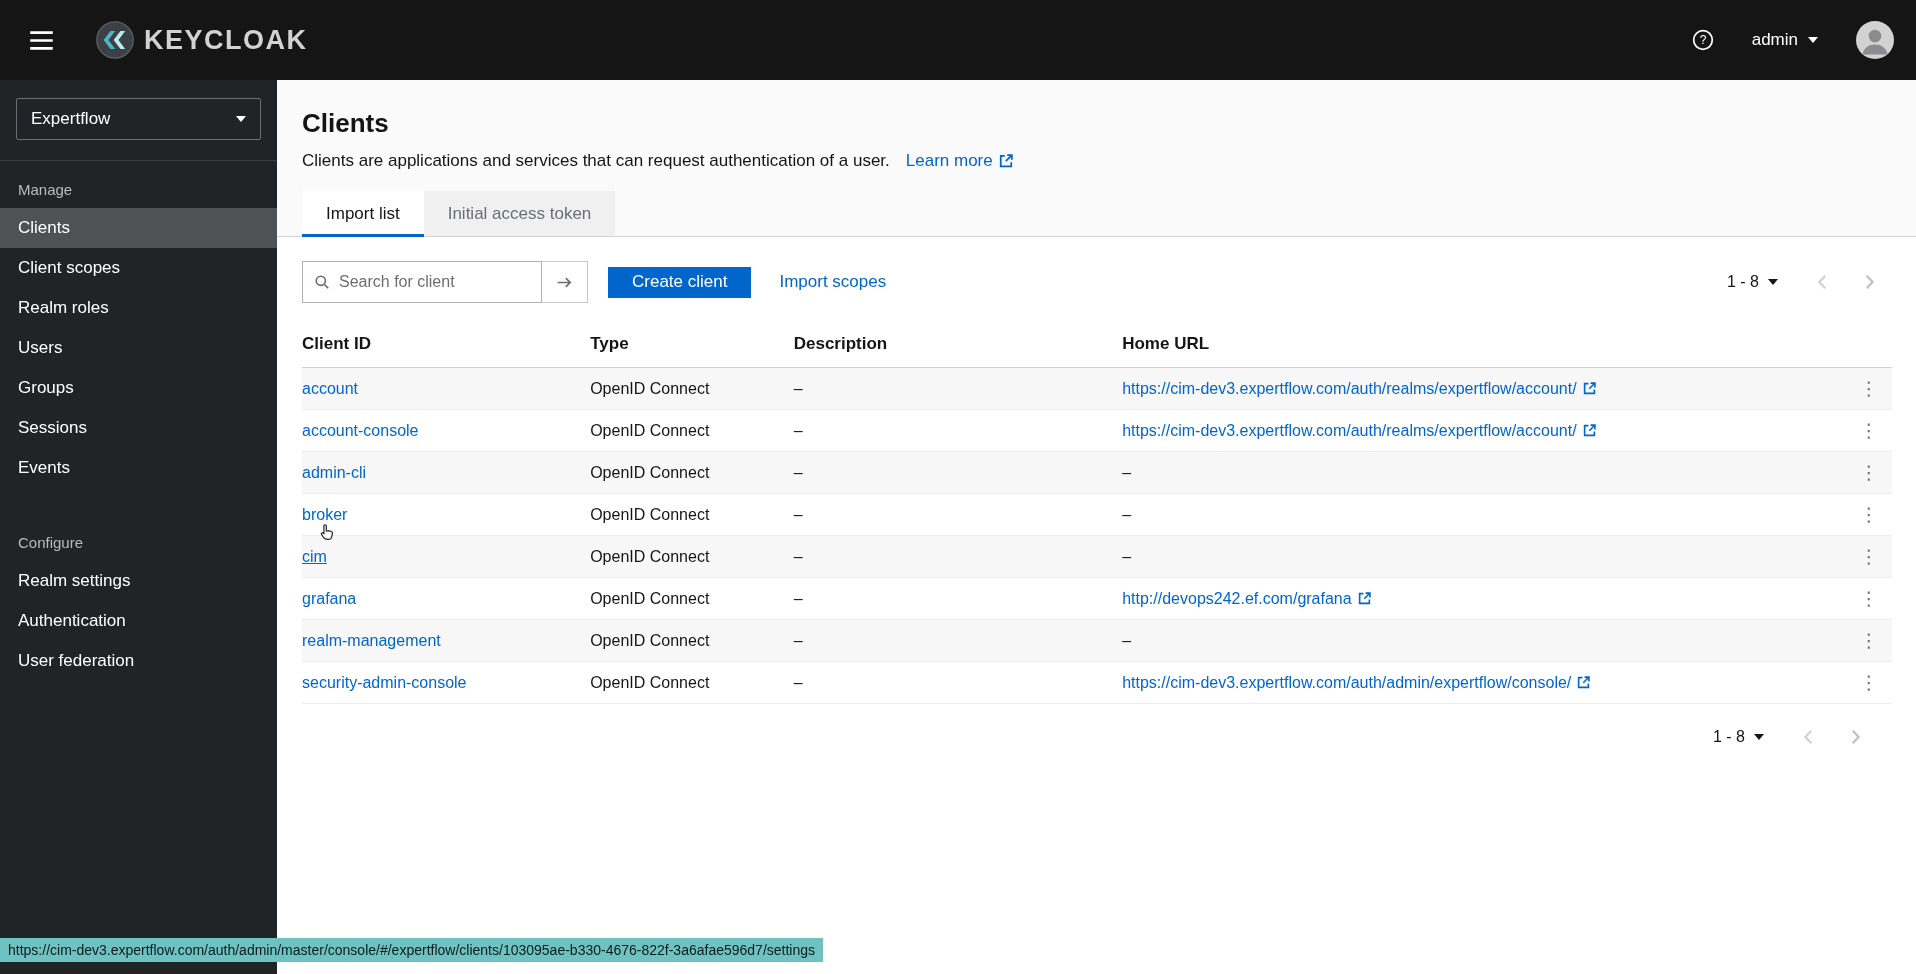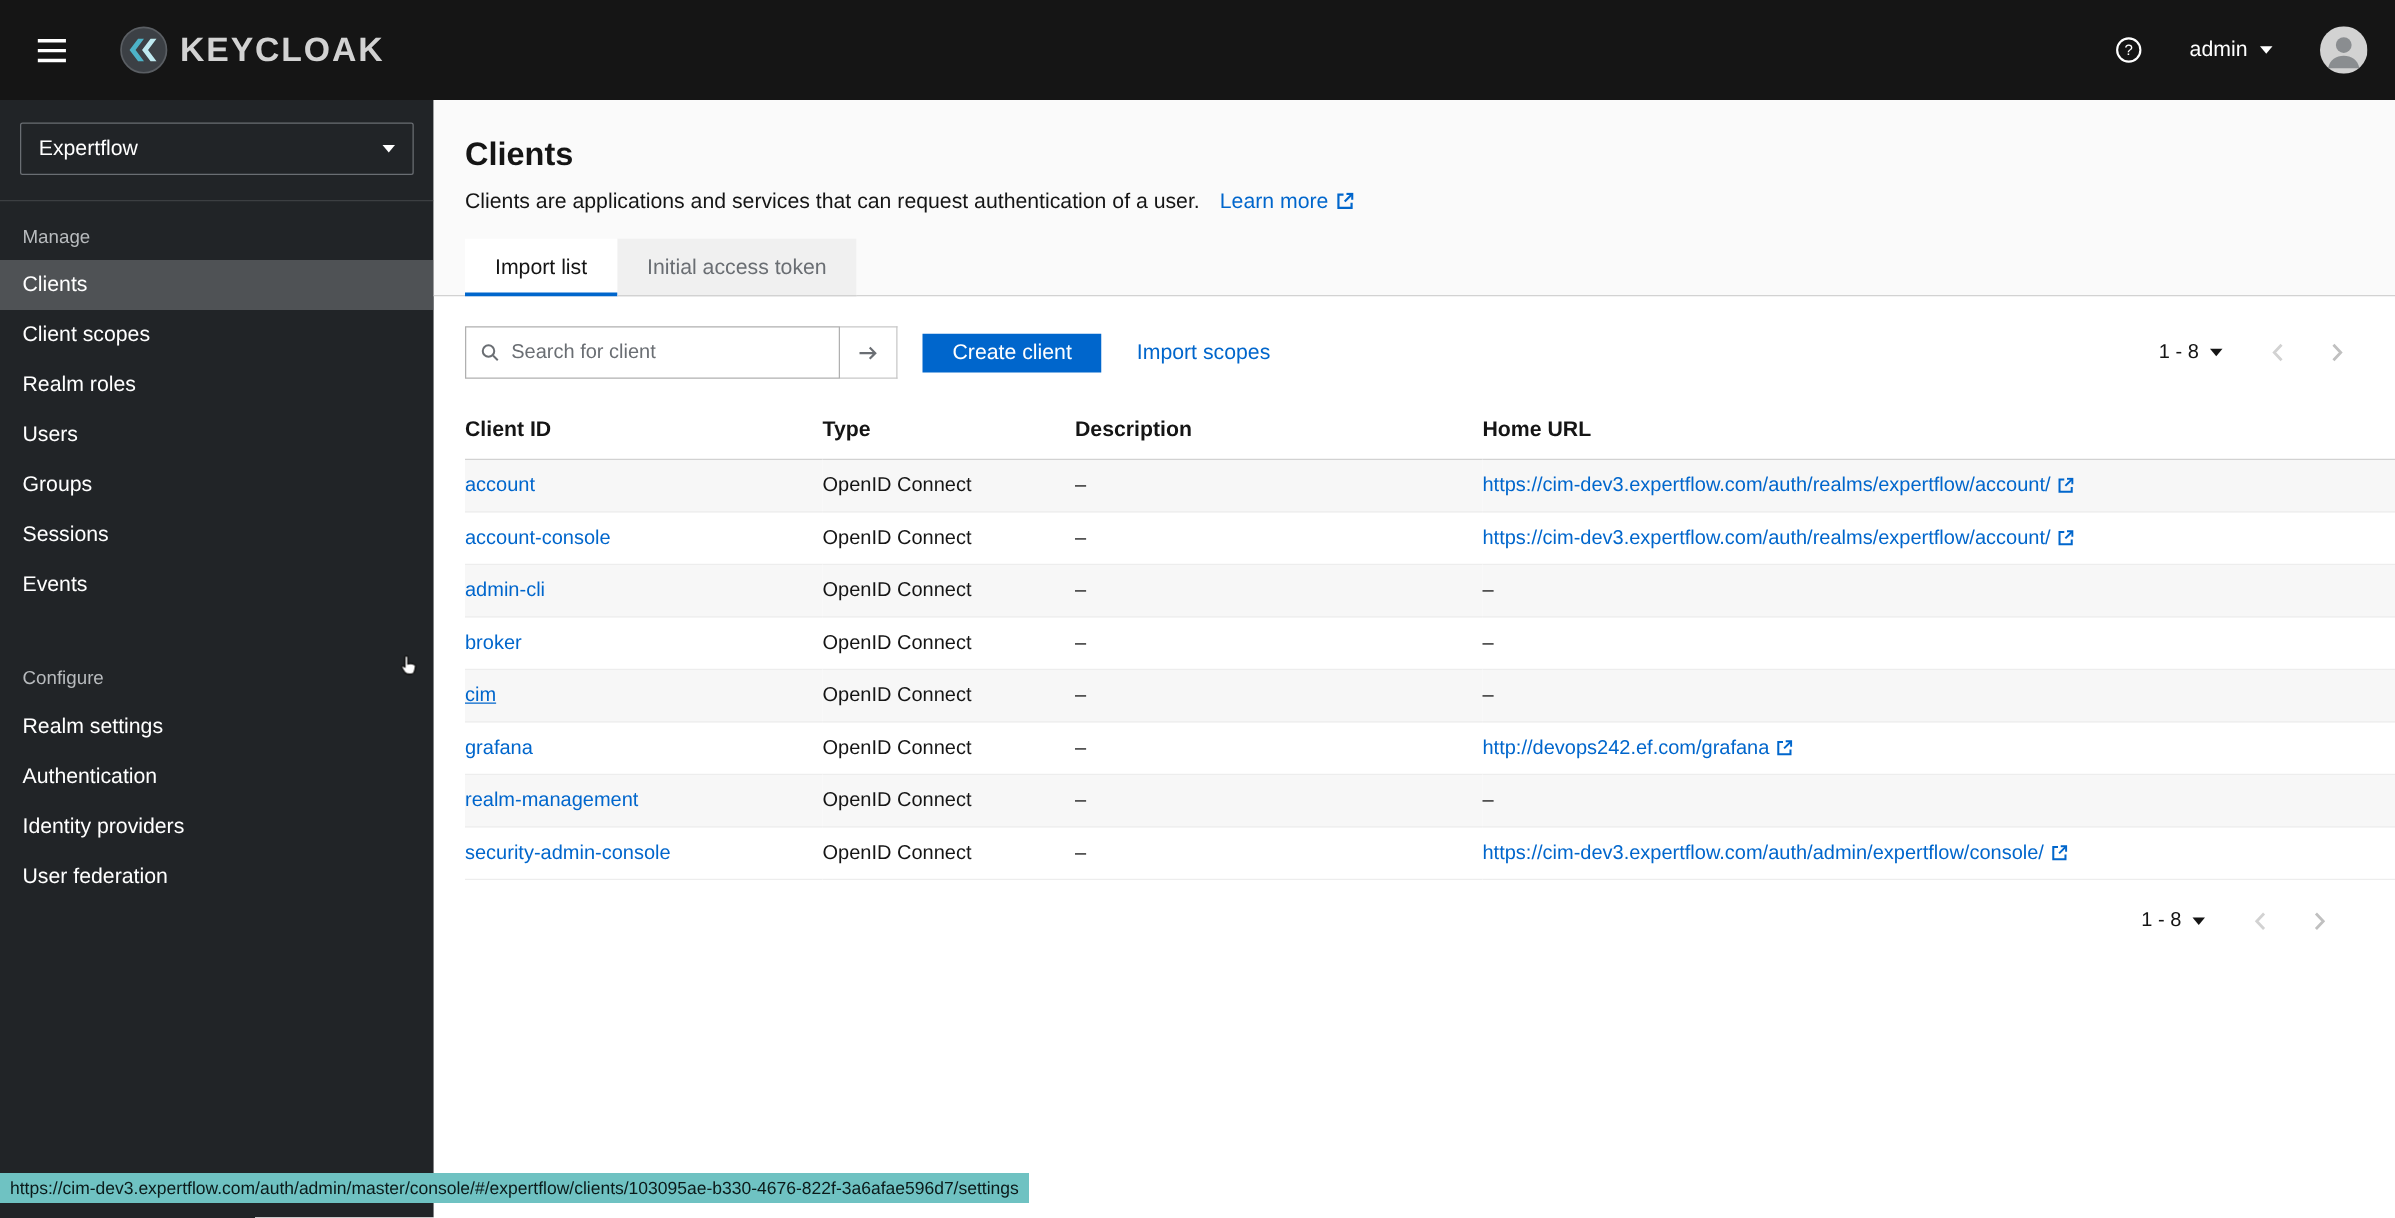--- a/index.html
+++ b/index.html
@@ -14,21 +14,21 @@
   .masthead-right { margin-left:auto; display:flex; align-items:center; gap:38px; }
   .help-btn { background:none; border:none; cursor:pointer; display:flex; }
   .user-menu { background:none; border:none; cursor:pointer; color:#fff; font-size:17px; display:flex; align-items:center; gap:10px; }
   .caret { display:inline-block; width:0; height:0; border-left:5px solid transparent; border-right:5px solid transparent; border-top:6px solid currentColor; }
   .avatar-btn { background:none; border:none; cursor:pointer; display:flex; }
 
   
   .layout { display:flex; height:894px; }
 
   
-  .sidebar { width:347px; flex-shrink:0; background:#212427; display:flex; flex-direction:column; }
+  .sidebar { width:277px; flex-shrink:0; background:#212427; display:flex; flex-direction:column; }
   .sidebar-top { padding:18px 16px 20px; border-bottom:1px solid #3c3f42; }
   .realm-selector { width:100%; background:transparent; border:1px solid #6a6e73; border-radius:2px; color:#fff; font-size:17px; padding:10px 14px; display:flex; justify-content:space-between; align-items:center; cursor:pointer; }
   .nav-section-title { color:#b8bbbe; font-size:15px; padding:20px 18px 10px; }
   .nav-section--configure .nav-section-title { padding-top:46px; }
   .nav-item { color:#fff; font-size:17px; padding:10px 18px; line-height:20px; cursor:pointer; }
   .nav-item.active { background:#4f5255; }
 
   
   .content { flex:1; display:flex; flex-direction:column; background:#fff; min-width:0; }
   .page-header { background:#fafafa; padding:28px 0 0 25px; border-bottom:1px solid #d2d2d2; }
@@ -36,21 +36,21 @@
   .subtitle-row { margin-top:12px; font-size:17px; color:#151515; display:flex; align-items:center; gap:16px; }
   .learn-more { color:#0066cc; text-decoration:none; display:inline-flex; align-items:center; gap:6px; cursor:pointer; }
   .tabs { display:flex; margin-top:20px; align-items:flex-end; }
   .tab { height:46px; line-height:46px; padding:0 24px; font-size:17px; cursor:pointer; margin-bottom:-1px; }
   .tab.active { background:#fff; color:#151515; border-bottom:3px solid #0066cc; }
   .tab.inactive { background:#f0f0f0; color:#6a6e73; border-bottom:1px solid #d2d2d2; }
 
   
   .toolbar { display:flex; align-items:center; gap:20px; padding:24px 24px 18px 25px; }
   .search-group { display:flex; }
-  .search-box { display:flex; align-items:center; gap:9px; width:300px; height:42px; background:#fff; border:1px solid #b0b0b0; padding:0 11px; }
+  .search-box { display:flex; align-items:center; gap:9px; width:240px; height:42px; background:#fff; border:1px solid #b0b0b0; padding:0 11px; }
   .search-box input { border:none; outline:none; flex:1; font-size:16px; font-family:inherit; color:#151515; background:transparent; min-width:0; }
   .search-box input::placeholder { color:#6a6e73; }
   .search-submit { width:46px; height:42px; background:#fff; border:1px solid #c8c8c8; border-left:none; cursor:pointer; display:flex; align-items:center; justify-content:center; }
   .create-btn { background:#0066cc; color:#fff; border:none; height:31px; padding:0 24px; font-size:17px; font-family:inherit; cursor:pointer; }
   .import-link { color:#0066cc; font-size:17px; text-decoration:none; margin-left:8px; cursor:pointer; }
 
   .pagination { margin-left:auto; display:flex; align-items:center; gap:36px; padding-right:14px; }
   .pagination-toggle { background:none; border:none; cursor:pointer; font-size:16px; color:#151515; display:flex; align-items:center; gap:9px; font-family:inherit; }
   .pagination-toggle .caret { border-top-color:#151515; }
   .page-nav { display:flex; align-items:center; gap:28px; }
@@ -135,21 +135,20 @@
       <div class="nav-item">Users</div>
       <div class="nav-item">Groups</div>
       <div class="nav-item">Sessions</div>
       <div class="nav-item">Events</div>
     </div>
 
     <div class="nav-section nav-section--configure">
       <div class="nav-section-title">Configure</div>
       <div class="nav-item">Realm settings</div>
       <div class="nav-item">Authentication</div>
-      <div class="nav-item">Identity providers</div>
       <div class="nav-item">User federation</div>
     </div>
   </nav>
 
   <main class="content">
     <section class="page-header">
       <h1 class="page-title">Clients</h1>
       <div class="subtitle-row">
         <span>Clients are applications and services that can request authentication of a user.</span>
         <a class="learn-more">

